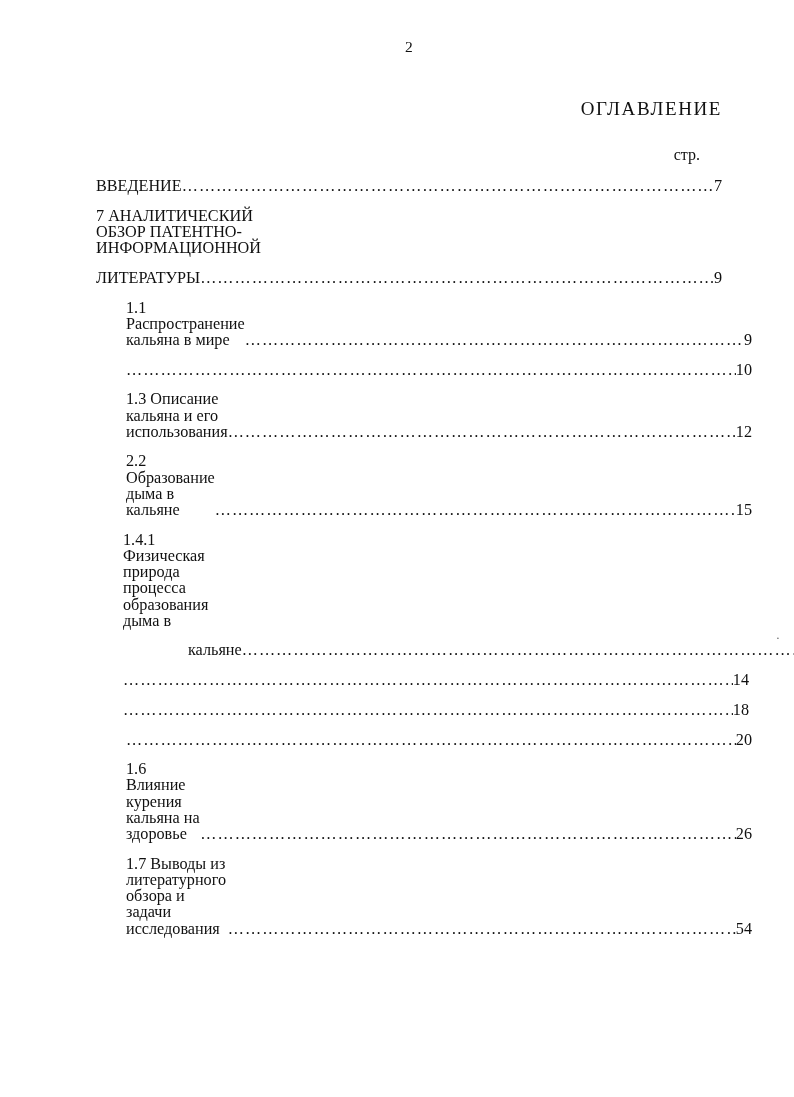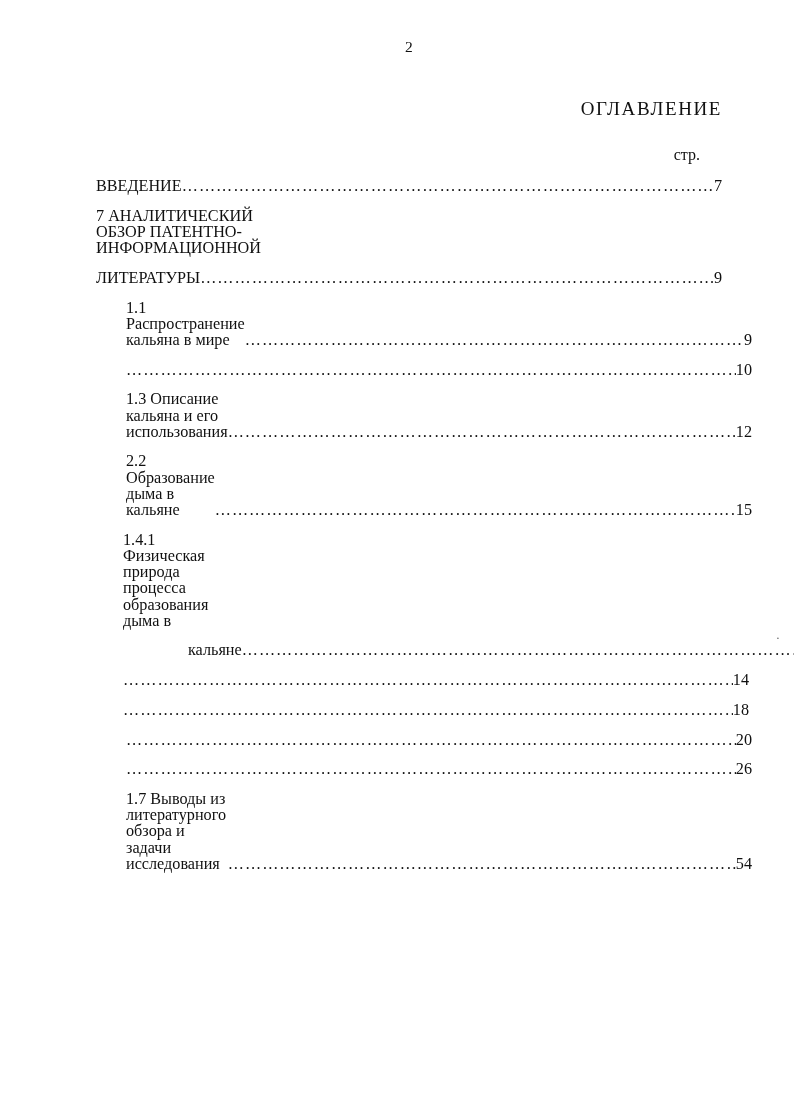--- a/index.html
+++ b/index.html
@@ -141,20 +141,21 @@
       </div>
       <div class="entry lvl2">
         <span class="dots">………………………………………………………………………………………………………………………………………………………………………………………………………………………………………………………………………………………………………………………………</span>
         <span class="page-no">18</span>
       </div>
       <div class="entry lvl1">
         <span class="dots">………………………………………………………………………………………………………………………………………………………………………………………………………………………………………………………………………………………………………………………………</span>
         <span class="page-no">20</span>
       </div>
       <div class="entry lvl1">
+        <span class="label">1.6 Влияние курения кальяна на здоровье</span>
         <span class="dots">………………………………………………………………………………………………………………………………………………………………………………………………………………………………………………………………………………………………………………………………</span>
         <span class="page-no">26</span>
       </div>
       <div class="entry lvl1">
         <span class="label">1.7 Выводы из литературного обзора и задачи исследования</span>
         <span class="dots">………………………………………………………………………………………………………………………………………………………………………………………………………………………………………………………………………………………………………………………………</span>
         <span class="page-no">54</span>
       </div>
     </div>
 

